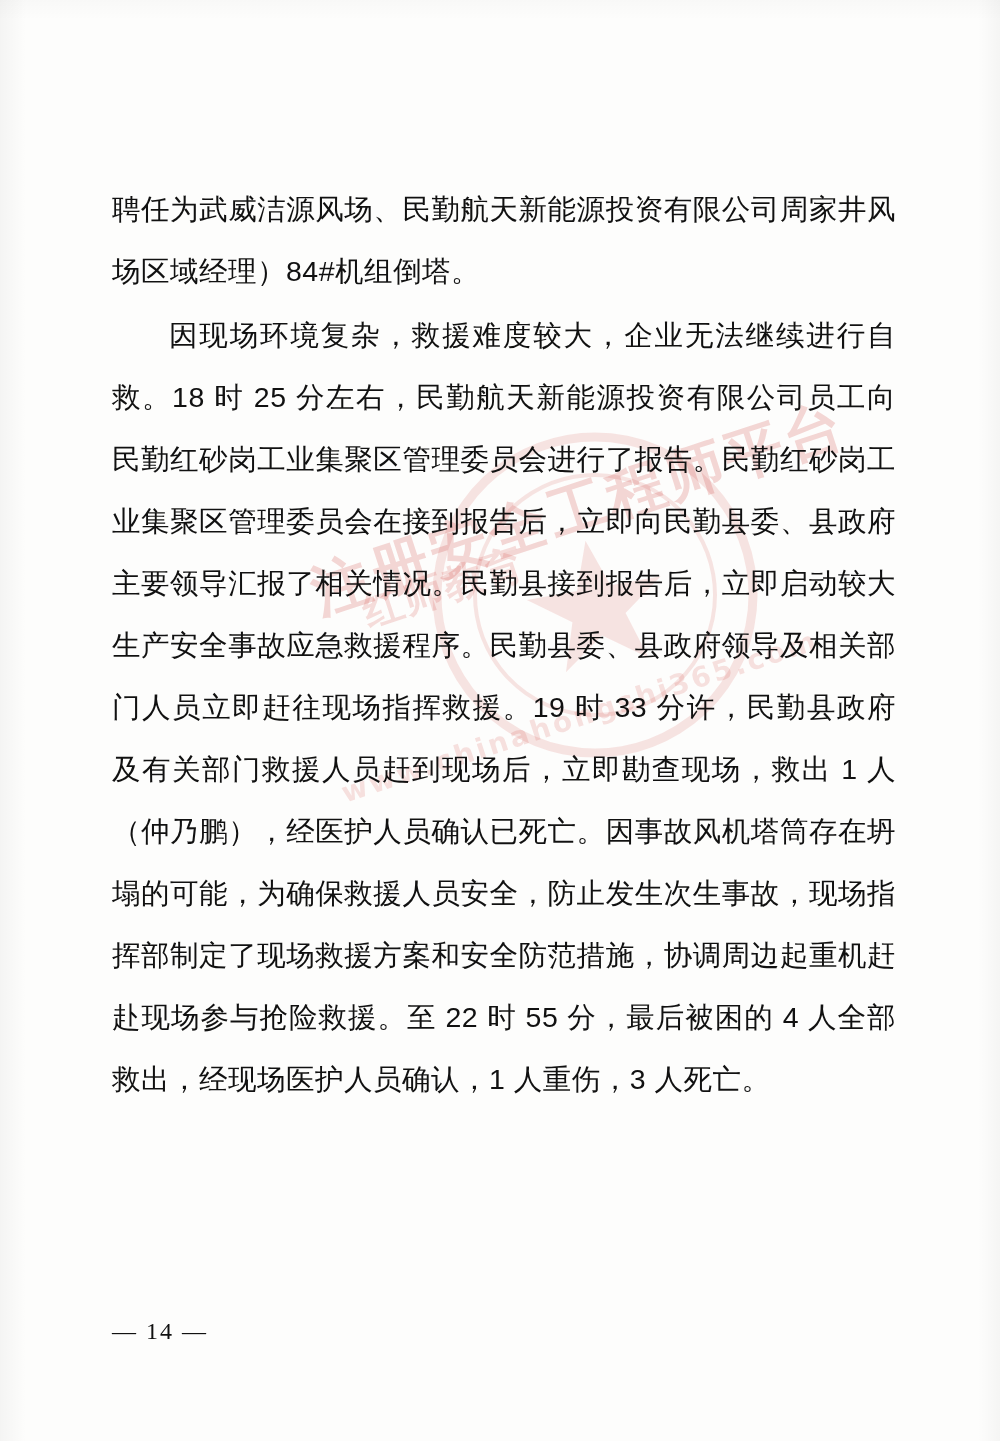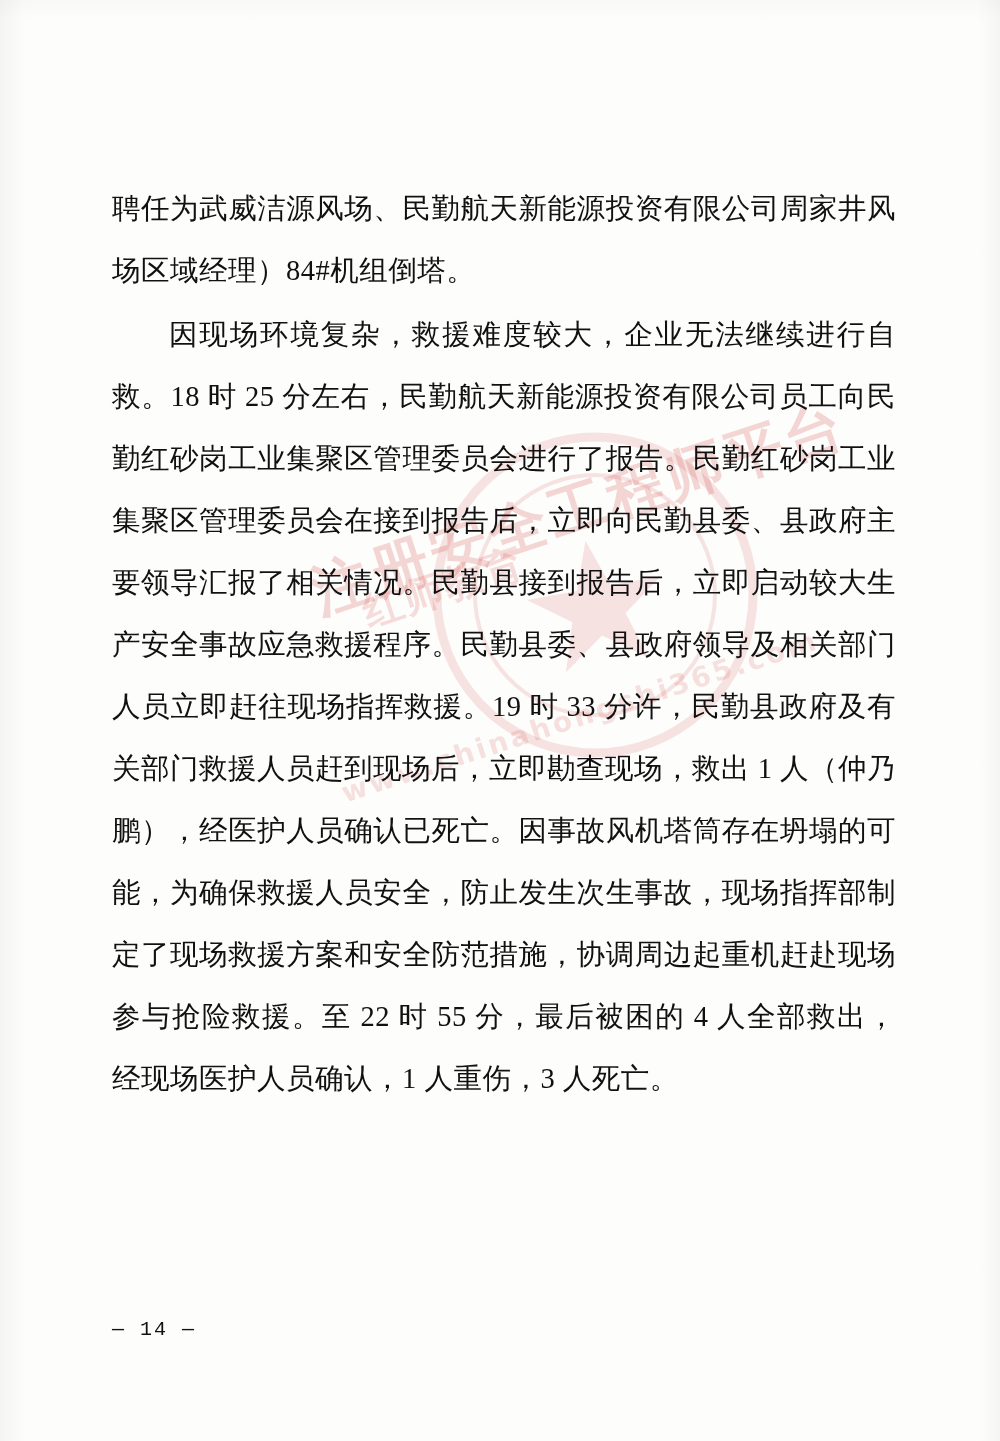--- a/index.html
+++ b/index.html
@@ -83,35 +83,35 @@
   }
 
   p.para {
     margin: 0 0 2px 0;
     font-size: 28.5px;
     line-height: 62px;
     color: #111111;
     text-align: justify;
     text-justify: inter-ideograph;
     letter-spacing: 0.5px;
-    font-family: Liberation Serif, serif;
+    font-family: Liberation Sans, sans-serif;
   }
   p.indent {
     text-indent: 2em;
   }
 
   .footer {
     position: absolute;
     left: 112px;
     top: 1318px;
     width: 784px;
-    font-size: 20px;
+    font-size: 24px;
     color: #111111;
     letter-spacing: 2px;
-    font-family: Liberation Mono, monospace;
+    font-family: Liberation Serif, serif;
   }
 </style>
 </head>
 <body>
 
 <div class="page">
 
   <svg class="watermark wm-seal" viewBox="0 0 330 330" xmlns="http://www.w3.org/2000/svg">
     <circle cx="165" cy="165" r="158" fill="none" stroke="#ce3e38" stroke-width="9"></circle>
     <circle cx="165" cy="165" r="120" fill="none" stroke="#ce3e38" stroke-width="4"></circle>

